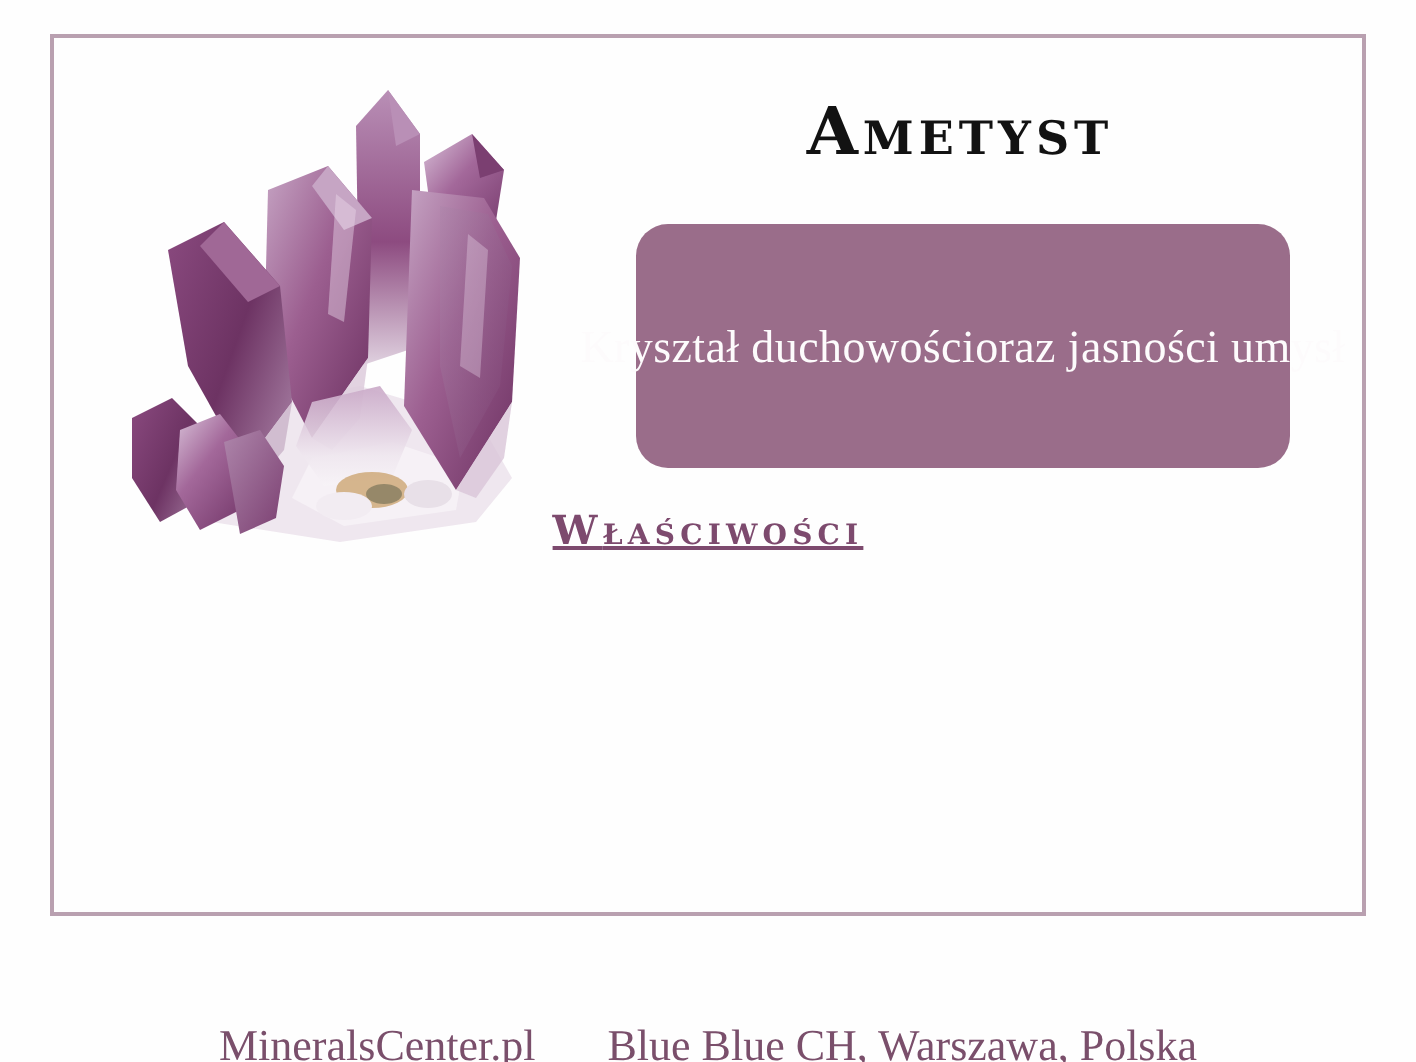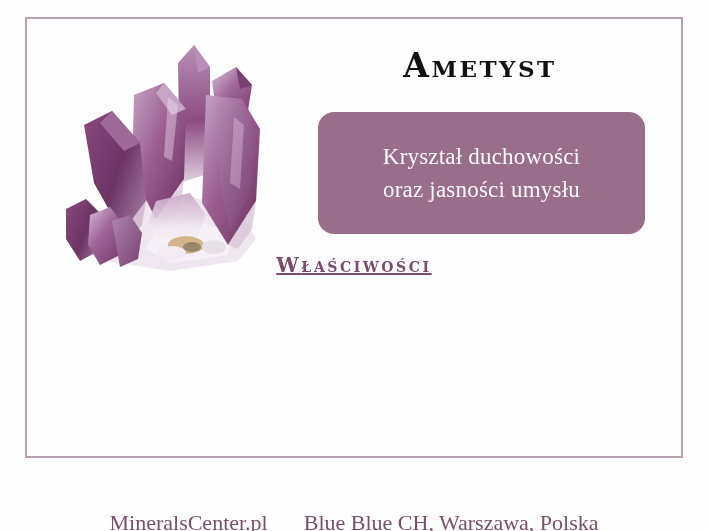--- a/index.html
+++ b/index.html
@@ -65,21 +65,21 @@
   #subtitle-box {
     position: absolute;
     left: 318px;
     top: 112px;
     width: 327px;
     height: 122px;
     background: #9a6d8a;
     border-radius: 16px;
     box-sizing: border-box;
     display: flex;
-    flex-direction: column;
+    flex-direction: row;
     align-items: center;
     justify-content: center;
   }
   .subtitle-line {
     color: #fdfbfc;
     font-family: "Liberation Serif", "DejaVu Serif", serif;
     font-size: 23px;
     line-height: 33px;
     letter-spacing: 0.2px;
     text-align: center;
@@ -217,21 +217,21 @@
 
       <path d="M108 64 L118 72 L112 128 L104 124 Z" fill="#e8d8e8" opacity="0.45"></path>
       <path d="M174 84 L184 92 L180 156 L170 150 Z" fill="#e8d8e8" opacity="0.35"></path>
     </svg>
   </div>
 
   <div id="title">Ametyst</div>
 
   <div id="subtitle-box">
     <div class="subtitle-line">Kryształ duchowości</div>
-    <div class="subtitle-line">oraz jasności umysłu</div>
+    <div class="subtitle-line">oraz jasności umysł</div>
   </div>
 
   <div id="props-heading">Właściwości</div>
 
 
   <div id="footer">
     <span>MineralsCenter.pl</span>
     <span>Blue Blue CH, Warszawa, Polska</span>
   </div>
 

